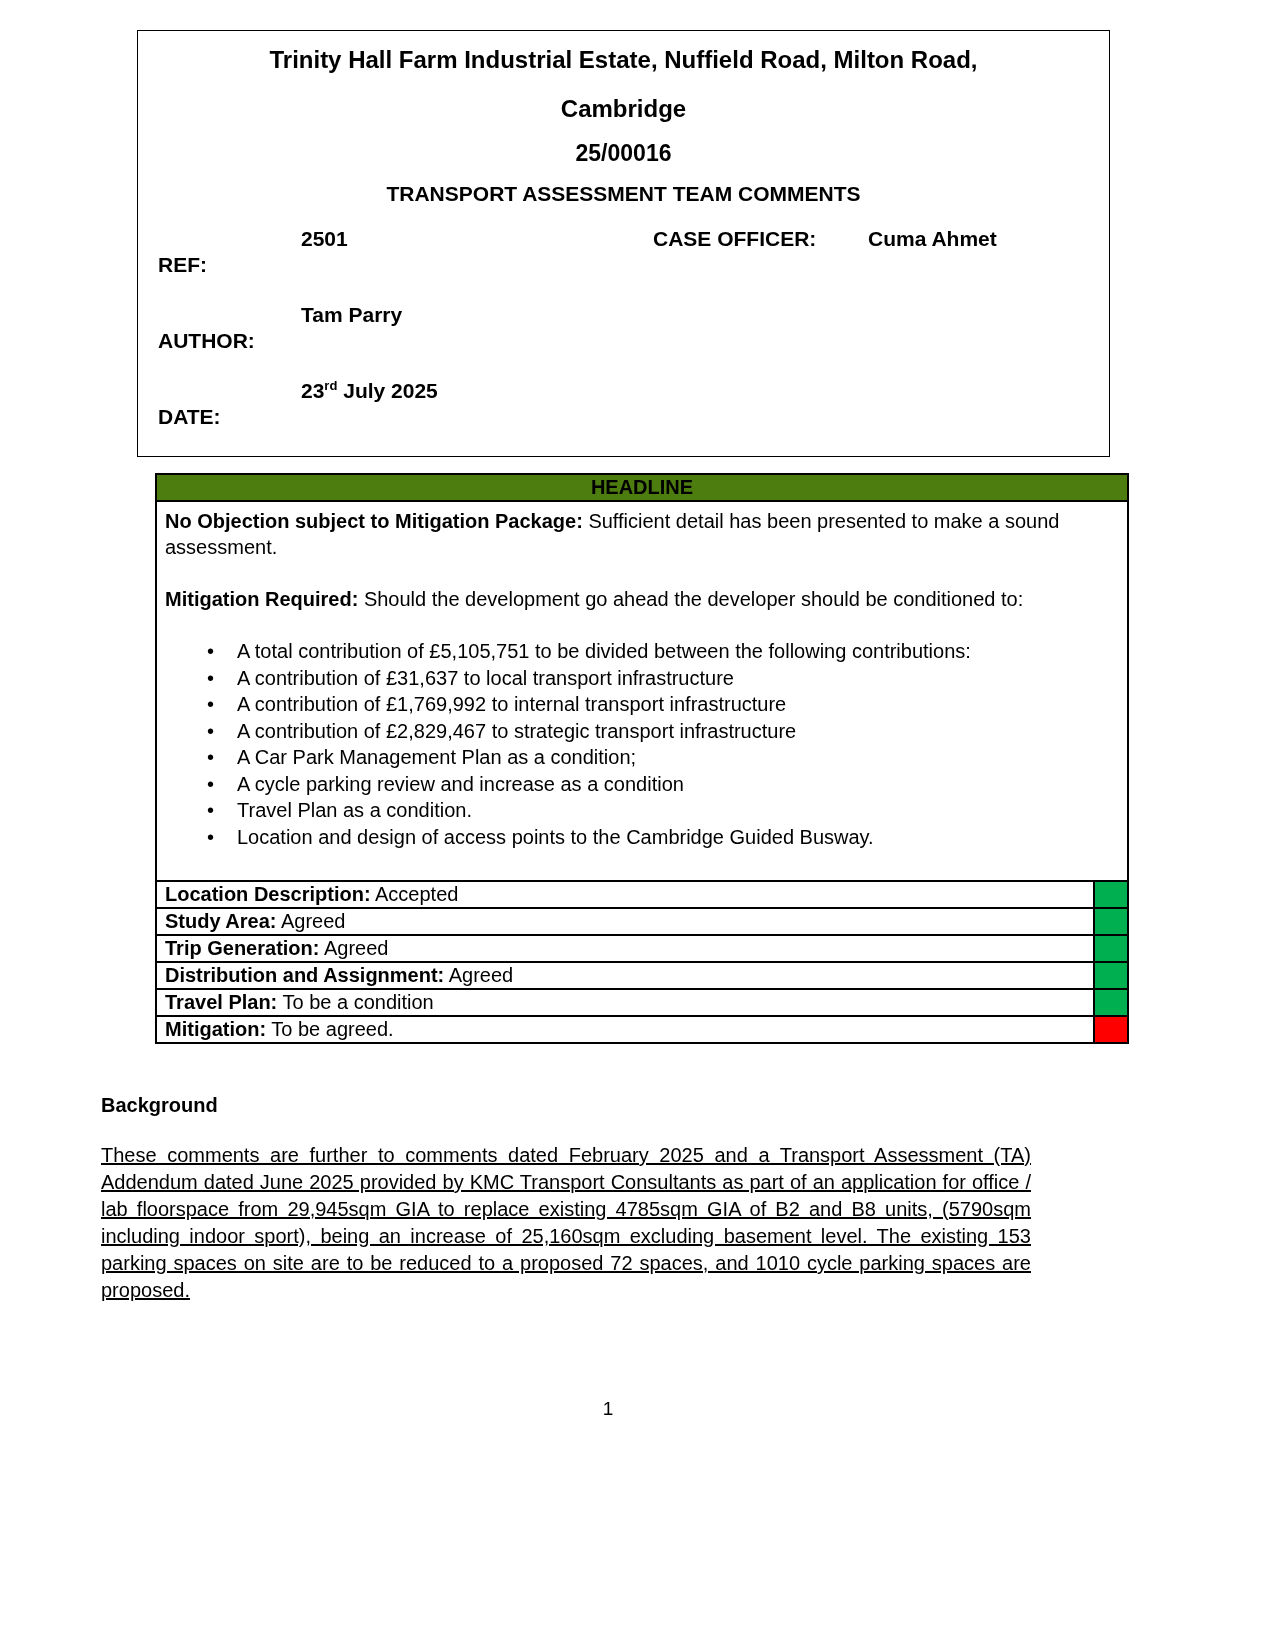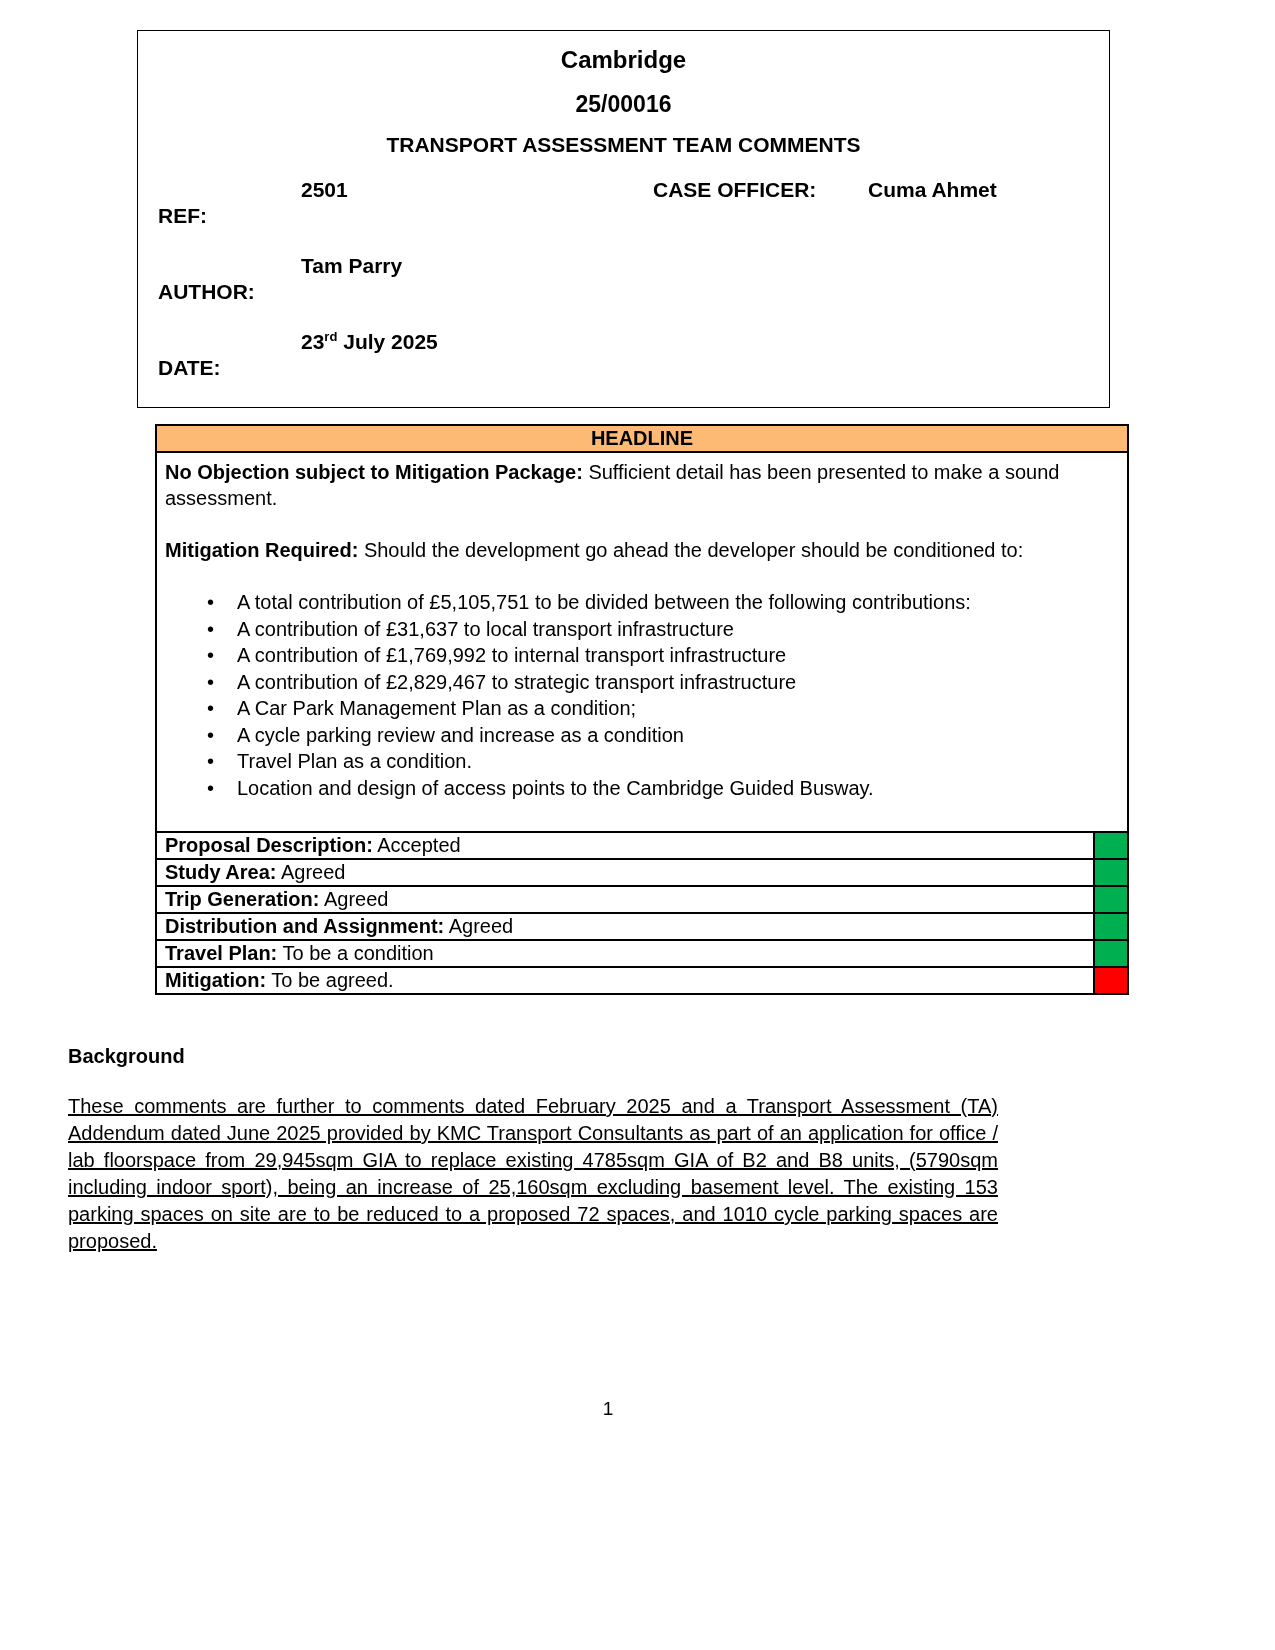--- a/index.html
+++ b/index.html
@@ -107,21 +107,21 @@
     height: 27px;
     padding: 0 8px;
     line-height: 24px;
     white-space: nowrap;
     overflow: hidden;
   }
   .status-swatch-cell { width: 34px; padding: 0; }
 
   
   .body-section {
-    margin: 48px 0 0 68px;
+    margin: 48px 0 0 101px;
     width: 930px;
   }
   .background-heading {
     font-size: 20px;
     font-weight: bold;
     margin: 0 0 24px 0;
     line-height: 26px;
   }
   .background-paragraph {
     font-size: 20px;
@@ -141,20 +141,21 @@
     font-size: 19px;
   }
 </style>
 </head>
 <body>
 
 <div class="page">
 
 
   <section class="header-box">
+    <h1 class="doc-title">Trinity Hall Farm Industrial Estate, Nuffield Road, Milton Road,</h1>
     <h1 class="doc-title second">Cambridge</h1>
     <div class="ref-number">25/00016</div>
     <div class="doc-subtitle">TRANSPORT ASSESSMENT TEAM COMMENTS</div>
 
     <div class="field-row">
       <span class="fl-1">REF:</span>
       <span class="fv-1">2501</span>
       <span class="fl-2">CASE OFFICER:</span>
       <span>Cuma Ahmet</span>
     </div>
@@ -168,41 +169,41 @@
     </div>
   </section>
 
   <table class="assessment-table">
     <colgroup>
         <col style="width:938px">
         <col style="width:34px">
       </colgroup>
     <tbody>
       <tr>
-        <td colspan="2" class="headline-header" style="background-color: #fdba74;">HEADLINE</td>
+        <td colspan="2" class="headline-header" style="background-color: #4d7c0f;">HEADLINE</td>
       </tr>
       <tr>
         <td colspan="2" class="headline-content">
           <p><span class="b">No Objection subject to Mitigation Package:</span><span> Sufficient detail has been presented to make a sound assessment.</span></p>
           <p><span class="b">Mitigation Required:</span><span> Should the development go ahead the developer should be conditioned to:</span></p>
           <ul>
             <li>A total contribution of £5,105,751 to be divided between the following contributions:</li>
             <li>A contribution of £31,637 to local transport infrastructure</li>
             <li>A contribution of £1,769,992 to internal transport infrastructure</li>
             <li>A contribution of £2,829,467 to strategic transport infrastructure</li>
             <li>A Car Park Management Plan as a condition;</li>
             <li>A cycle parking review and increase as a condition</li>
             <li>Travel Plan as a condition.</li>
             <li>Location and design of access points to the Cambridge Guided Busway.</li>
           </ul>
         </td>
       </tr>
 
       <tr class="status-row">
-        <td class="status-text-cell"><span class="b">Proposal Description:</span><span> Accepted</span></td>
+        <td class="status-text-cell"><span class="b">Location Description:</span><span> Accepted</span></td>
         <td class="status-swatch-cell" style="background-color: rgb(0, 176, 80);"></td>
       </tr>
       <tr class="status-row">
         <td class="status-text-cell"><span class="b">Study Area:</span><span> Agreed</span></td>
         <td class="status-swatch-cell" style="background-color: rgb(0, 176, 80);"></td>
       </tr>
       <tr class="status-row">
         <td class="status-text-cell"><span class="b">Trip Generation:</span><span> Agreed</span></td>
         <td class="status-swatch-cell" style="background-color: rgb(0, 176, 80);"></td>
       </tr>

